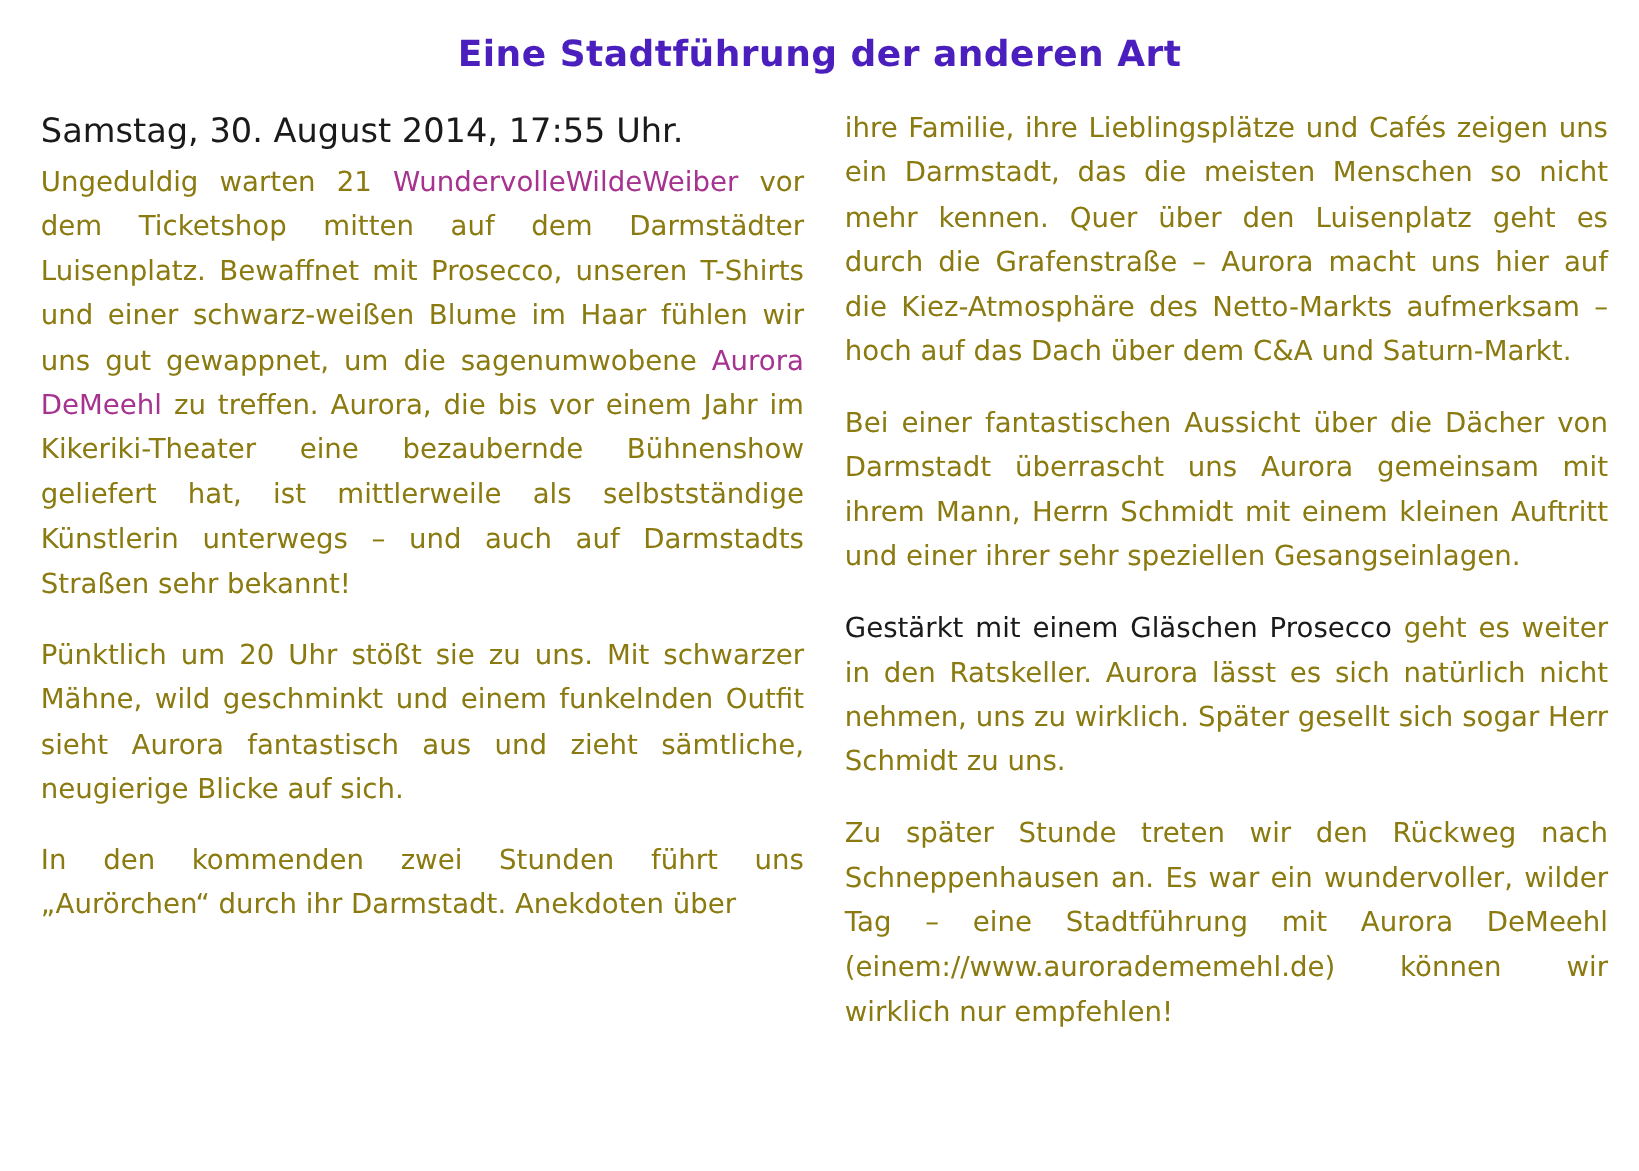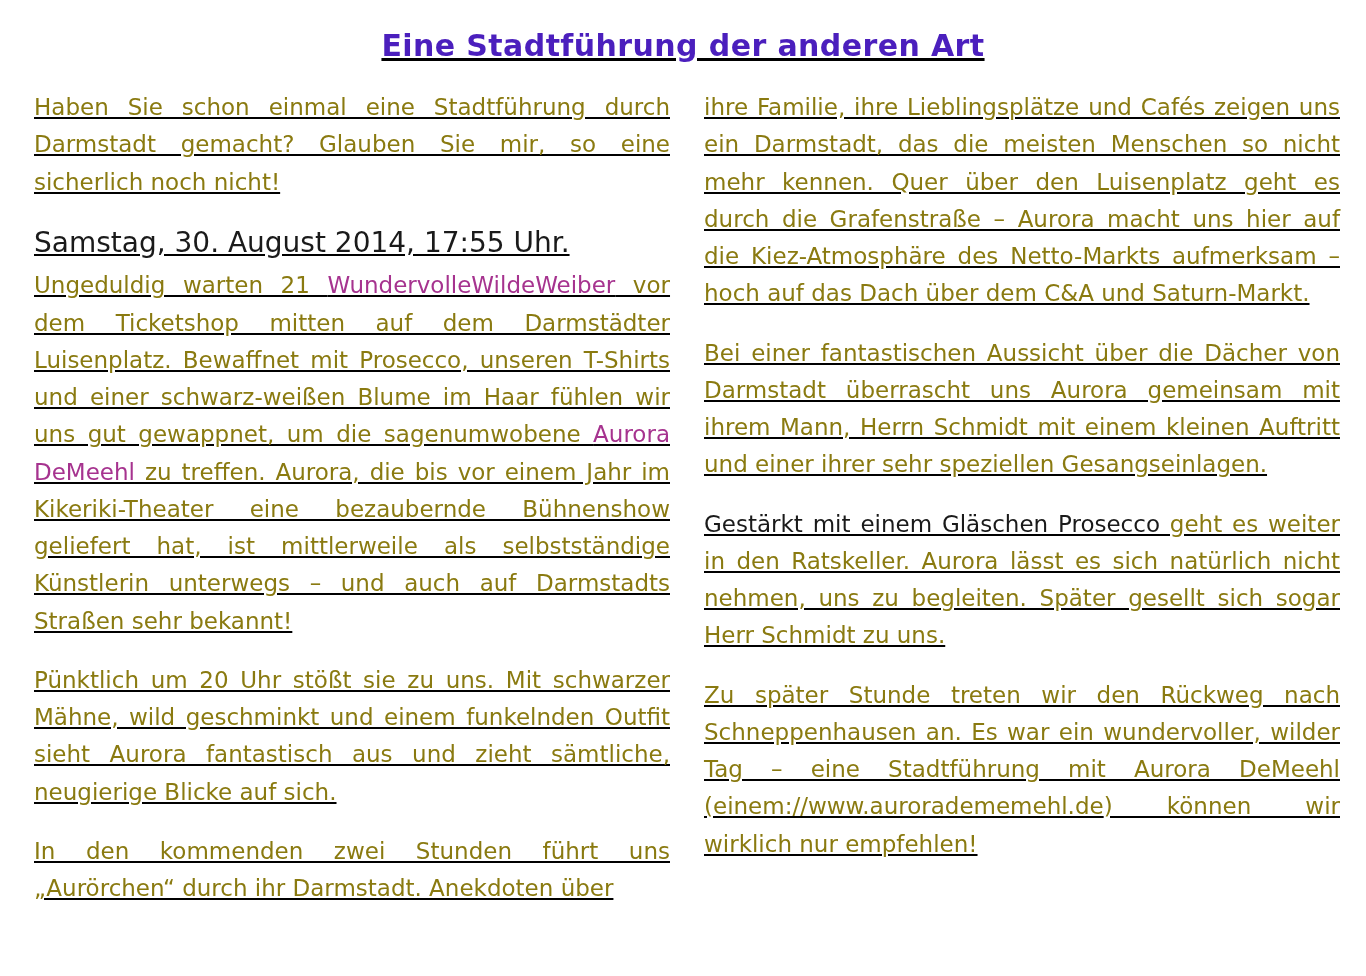--- a/index.html
+++ b/index.html
@@ -12,21 +12,20 @@
     height: 976px;
     font-family: "DejaVu Sans", sans-serif;
     overflow: hidden;
   }
   .page {
     position: relative;
     width: 1366px;
     height: 734px;
     box-sizing: border-box;
     padding: 18px 34px 0 34px;
-    text-decoration: underline;
   }
   .doc-title {
     text-align: center;
     color: #4b1fbd;
     font-weight: bold;
     font-size: 30px;
     letter-spacing: 0.4px;
     margin: 10px 0 26px 0;
     font-family: "DejaVu Sans", sans-serif;
   }
@@ -72,39 +71,38 @@
 <body>
 
 <div class="page">
 
   <h1 class="doc-title">Eine Stadtführung der anderen Art</h1>
 
   <div class="columns">
 
     <div class="col">
 
-      <p class="body">Haben Sie schon einmal eine Stadtführung durch Darmstadt gemacht? Glauben Sie mir, so eine sicherlich noch nicht!</p>
 
       <p class="date-line">Samstag, 30. August 2014, 17:55 Uhr.</p>
 
       <p class="body"><span>Ungeduldig warten 21 </span><span class="hl-magenta">WundervolleWildeWeiber</span><span> vor dem Ticketshop mitten auf dem Darmstädter Luisenplatz. Bewaffnet mit Prosecco, unseren T-Shirts und einer schwarz-weißen Blume im Haar fühlen wir uns gut gewappnet, um die sagenumwobene </span><span class="hl-magenta">Aurora DeMeehl</span><span> zu treffen. Aurora, die bis vor einem Jahr im Kikeriki-Theater eine bezaubernde Bühnenshow geliefert hat, ist mittlerweile als selbstständige Künstlerin unterwegs – und auch auf Darmstadts Straßen sehr bekannt!</span></p>
 
       <p class="body">Pünktlich um 20 Uhr stößt sie zu uns. Mit schwarzer Mähne, wild geschminkt und einem funkelnden Outfit sieht Aurora fantastisch aus und zieht sämtliche, neugierige Blicke auf sich.</p>
 
       <p class="body">In den kommenden zwei Stunden führt uns „Aurörchen“ durch ihr Darmstadt. Anekdoten über</p>
 
     </div>
 
     <div class="col">
 
       <p class="body">ihre Familie, ihre Lieblingsplätze und Cafés zeigen uns ein Darmstadt, das die meisten Menschen so nicht mehr kennen. Quer über den Luisenplatz geht es durch die Grafenstraße – Aurora macht uns hier auf die Kiez-Atmosphäre des Netto-Markts aufmerksam – hoch auf das Dach über dem C&amp;A und Saturn-Markt.</p>
 
       <p class="body">Bei einer fantastischen Aussicht über die Dächer von Darmstadt überrascht uns Aurora gemeinsam mit ihrem Mann, Herrn Schmidt mit einem kleinen Auftritt und einer ihrer sehr speziellen Gesangseinlagen.</p>
 
-      <p class="body"><span class="hl-dark">Gestärkt mit einem Gläschen Prosecco</span><span> geht es weiter in den Ratskeller. Aurora lässt es sich natürlich nicht nehmen, uns zu begleiten. Später gesellt sich sogar Herr Schmidt zu uns.</span></p>
+      <p class="body"><span class="hl-dark">Gestärkt mit einem Gläschen Prosecco</span><span> geht es weiter in den Ratskeller. Aurora lässt es sich natürlich nicht nehmen, uns zu wirklich. Später gesellt sich sogar Herr Schmidt zu uns.</span></p>
 
       <p class="body"><span>Zu später Stunde treten wir den Rückweg nach Schneppenhausen an. Es war ein wundervoller, wilder Tag – eine Stadtführung mit Aurora DeMeehl (</span><span class="url">einem://www.auroradememehl.de</span><span>) können wir wirklich nur empfehlen!</span></p>
 
     </div>
 
   </div>
 
 </div>
 
 </body></html>

